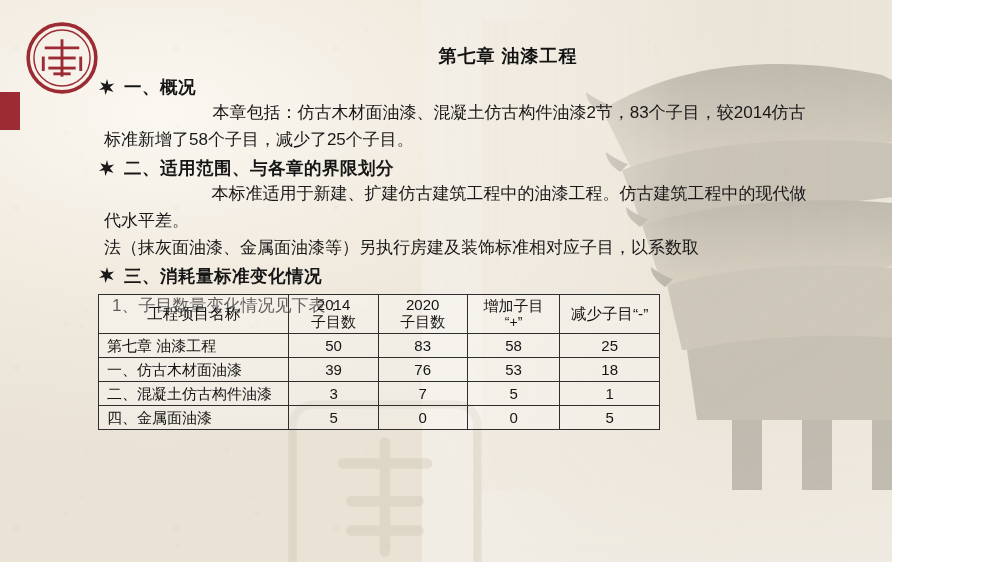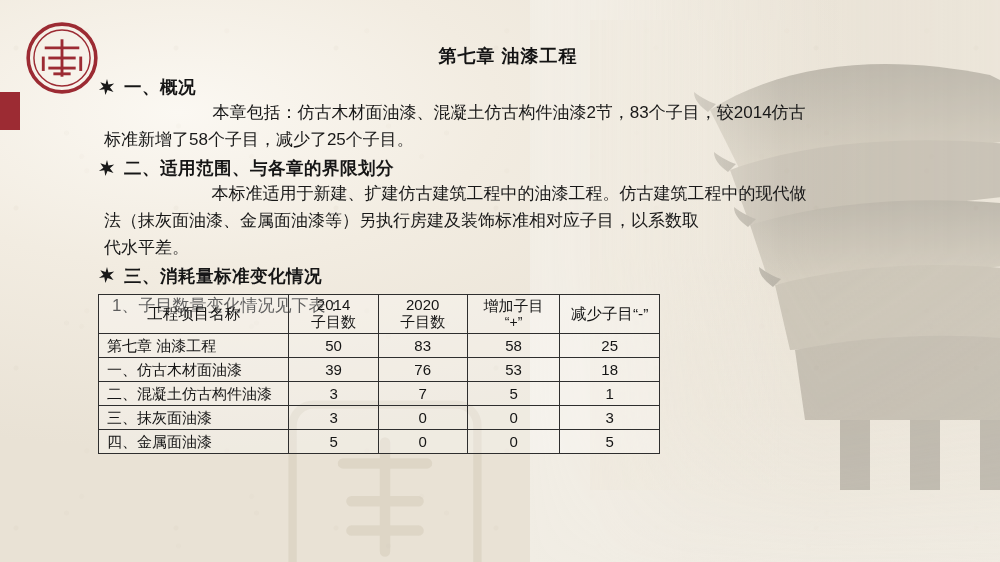--- a/index.html
+++ b/index.html
@@ -8,21 +8,21 @@
   }
   body {
     width: 1000px;
     height: 562px;
     overflow: hidden;
     font-family: "Liberation Sans", sans-serif;
   }
 
   #slide {
     position: relative;
-    width: 1000px;
+    width: 892px;
     height: 562px;
     background: #f3efe7;
     overflow: hidden;
   }
 
   
   .bg-base {
     position: absolute;
     inset: 0;
     background:
@@ -277,22 +277,22 @@
     <div class="section">
       <div class="section-head">
         <span class="bullet-star">
           <svg viewBox="0 0 20 20" width="18" height="18" xmlns="http://www.w3.org/2000/svg">
             <path d="M10 1 L11.6 7.2 L18 6.1 L13.2 10.2 L17.2 15.6 L10.6 13.2 L8.2 19 L7 12.5 L1 13.2 L6 9.6 L2.6 4.6 L8.4 6.6 Z" fill="#1a1a1a"></path>
           </svg>
         </span>
         <span class="section-head-text">二、适用范围、与各章的界限划分</span>
       </div>
       <div class="para indent">本标准适用于新建、扩建仿古建筑工程中的油漆工程。仿古建筑工程中的现代做</div>
+      <div class="para hang">代水平差。</div>
       <div class="para hang">法（抹灰面油漆、金属面油漆等）另执行房建及装饰标准相对应子目，以系数取</div>
-      <div class="para hang">代水平差。</div>
     </div>
 
     <div class="section">
       <div class="section-head">
         <span class="bullet-star">
           <svg viewBox="0 0 20 20" width="18" height="18" xmlns="http://www.w3.org/2000/svg">
             <path d="M10 1 L11.6 7.2 L18 6.1 L13.2 10.2 L17.2 15.6 L10.6 13.2 L8.2 19 L7 12.5 L1 13.2 L6 9.6 L2.6 4.6 L8.4 6.6 Z" fill="#1a1a1a"></path>
           </svg>
         </span>
         <span class="section-head-text">三、消耗量标准变化情况</span>
@@ -342,27 +342,20 @@
           <td>18</td>
         </tr>
         <tr>
           <td class="name">二、混凝土仿古构件油漆</td>
           <td>3</td>
           <td>7</td>
           <td>5</td>
           <td>1</td>
         </tr>
         <tr>
-          <td class="name">三、抹灰面油漆</td>
-          <td>3</td>
-          <td>0</td>
-          <td>0</td>
-          <td>3</td>
-        </tr>
-        <tr>
           <td class="name">四、金属面油漆</td>
           <td>5</td>
           <td>0</td>
           <td>0</td>
           <td>5</td>
         </tr>
       </tbody>
     </table>
   </div>
 

